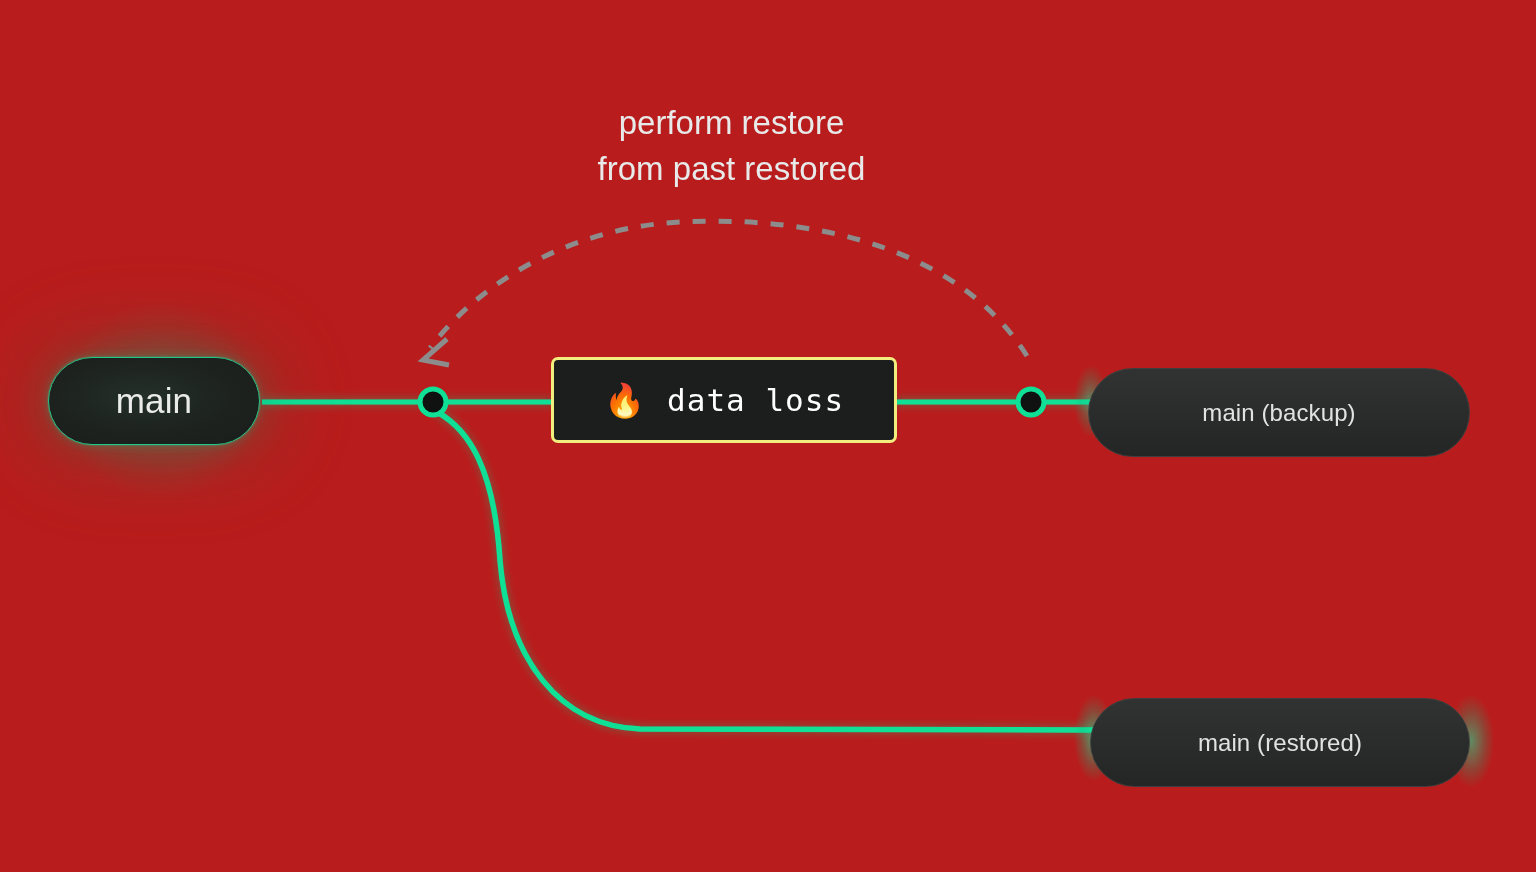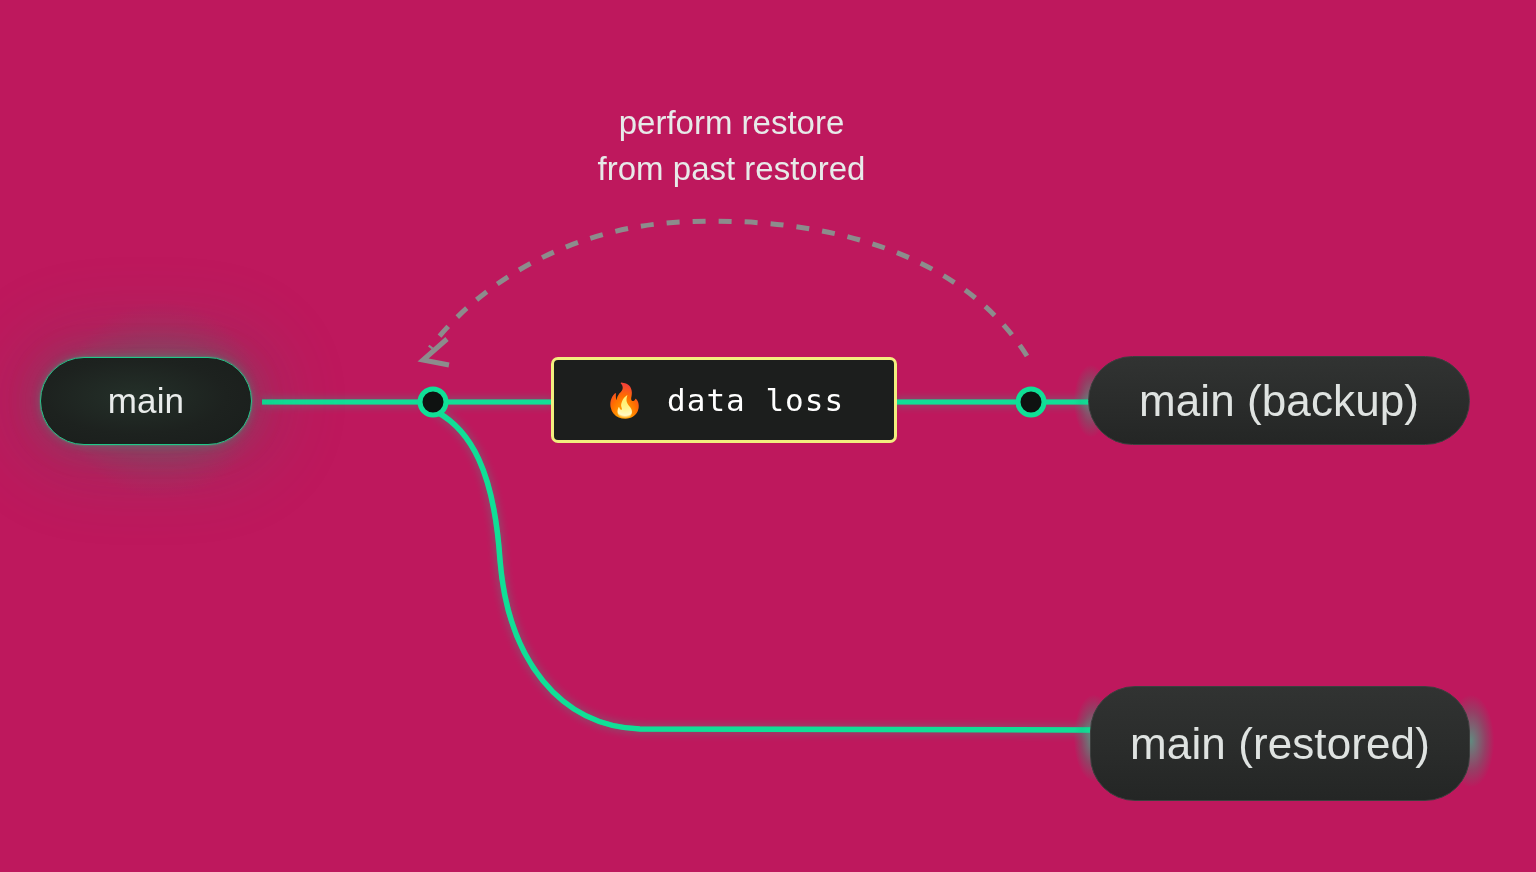--- a/index.html
+++ b/index.html
@@ -5,21 +5,21 @@
 <style>
   html, body {
     margin: 0;
     padding: 0;
     background: #0b0d0c;
   }
   #stage {
     position: relative;
     width: 1536px;
     height: 872px;
-    background: #be185d;
+    background: #b91c1c;
     overflow: hidden;
     font-family: "Liberation Sans", sans-serif;
   }
 
   
   #edges {
     position: absolute;
     inset: 0;
     width: 1536px;
     height: 872px;
@@ -33,21 +33,21 @@
     justify-content: center;
     box-sizing: border-box;
     color: #e9eceb;
     letter-spacing: 0.1px;
     white-space: nowrap;
     user-select: none;
   }
 
   
   .node-main {
-    left: 40px;
+    left: 48px;
     top: 357px;
     width: 212px;
     height: 88px;
     border-radius: 44px;
     background: radial-gradient(ellipse at 45% 45%, #243029 0%, #1d221f 55%, #191d1b 100%);
     border: 1.6px solid #1fc888;
     box-shadow:
       0 0 2px rgba(31,223,150,0.55),
       0 0 10px rgba(24,190,128,0.28),
       0 0 34px rgba(22,170,115,0.22),
@@ -62,35 +62,36 @@
     height: 200px;
     border-radius: 50%;
     background: radial-gradient(circle, rgba(26,190,128,0.22) 0%, rgba(22,160,110,0.11) 42%, rgba(0,0,0,0) 70%);
     pointer-events: none;
   }
 
   
   .node-grey {
     background: linear-gradient(180deg, #313332 0%, #2a2c2b 55%, #242625 100%);
     border: 1.2px solid #3c3f3e;
-    font-size: 44px;
+    font-size: 24px;
     color: #dfe3e1;
+    margin-top: 12px;
   }
   .node-backup {
     left: 1088px;
     top: 356px;
     width: 382px;
     height: 89px;
     border-radius: 45px;
   }
   .node-restored {
     left: 1090px;
     top: 686px;
     width: 380px;
-    height: 115px;
+    height: 89px;
     border-radius: 45px;
     text-align: right;
   }
 
   
   .edge-glow {
     position: absolute;
     width: 34px;
     height: 72px;
     border-radius: 50%;

